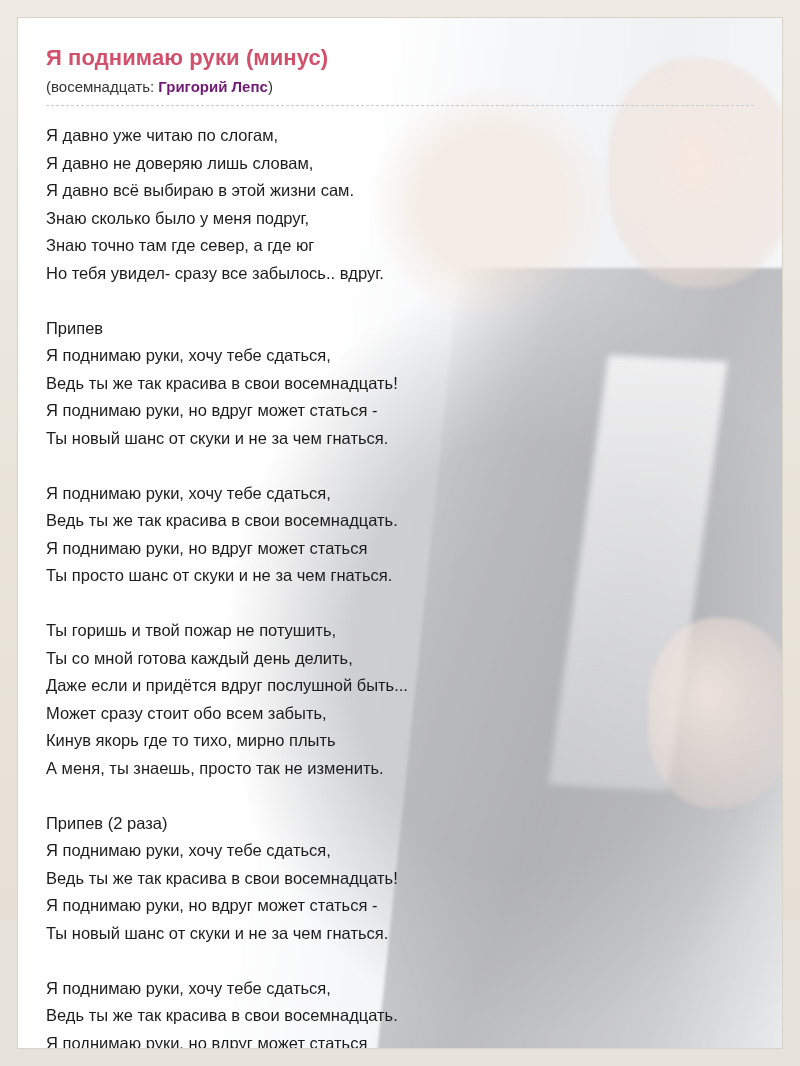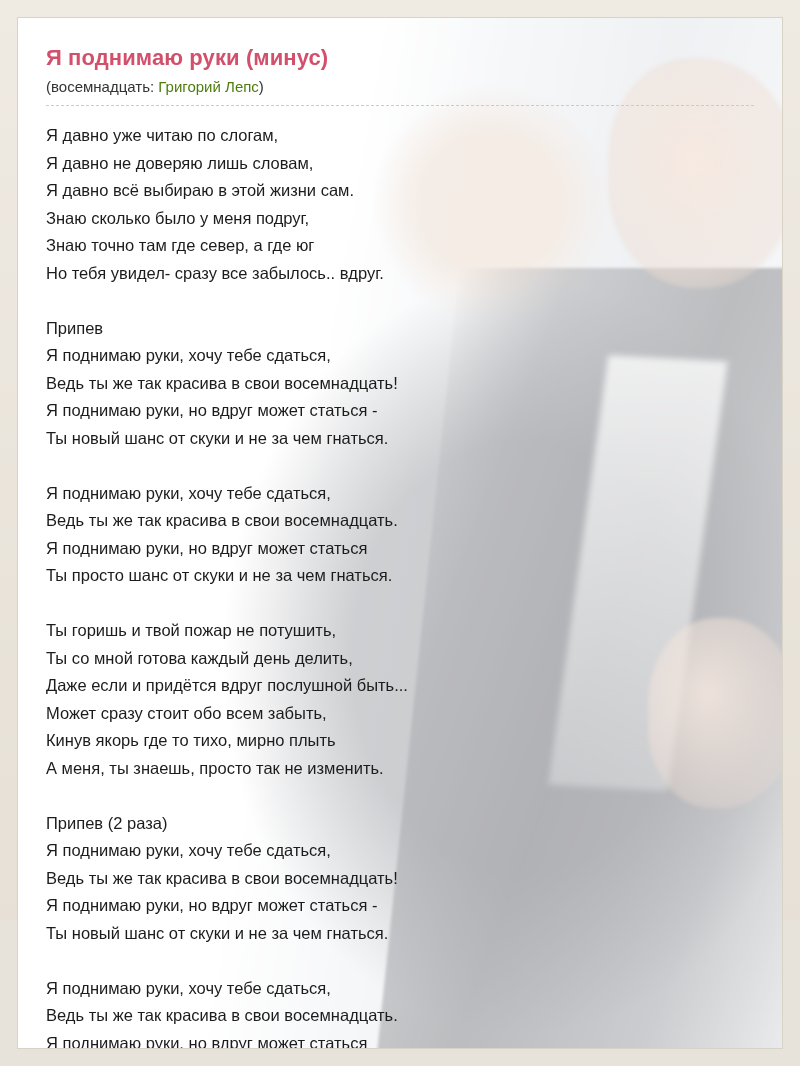--- a/index.html
+++ b/index.html
@@ -101,22 +101,23 @@
     margin: 0 0 6px 0;
     letter-spacing: 0.1px;
   }
   .artist-line {
     font-size: 15px;
     color: #333333;
     padding-bottom: 10px;
     border-bottom: 1px dashed #c6ccd3;
   }
   .artist-line a {
-    color: #4d7c0f;
+    color: #701a75;
     text-decoration: none;
+    font-weight: bold;
   }
   .lyrics {
     margin-top: 16px;
     font-size: 16.5px;
     line-height: 27.5px;
     color: #1c1c1c;
     white-space: pre-wrap;
   }
 </style>
 </head>

